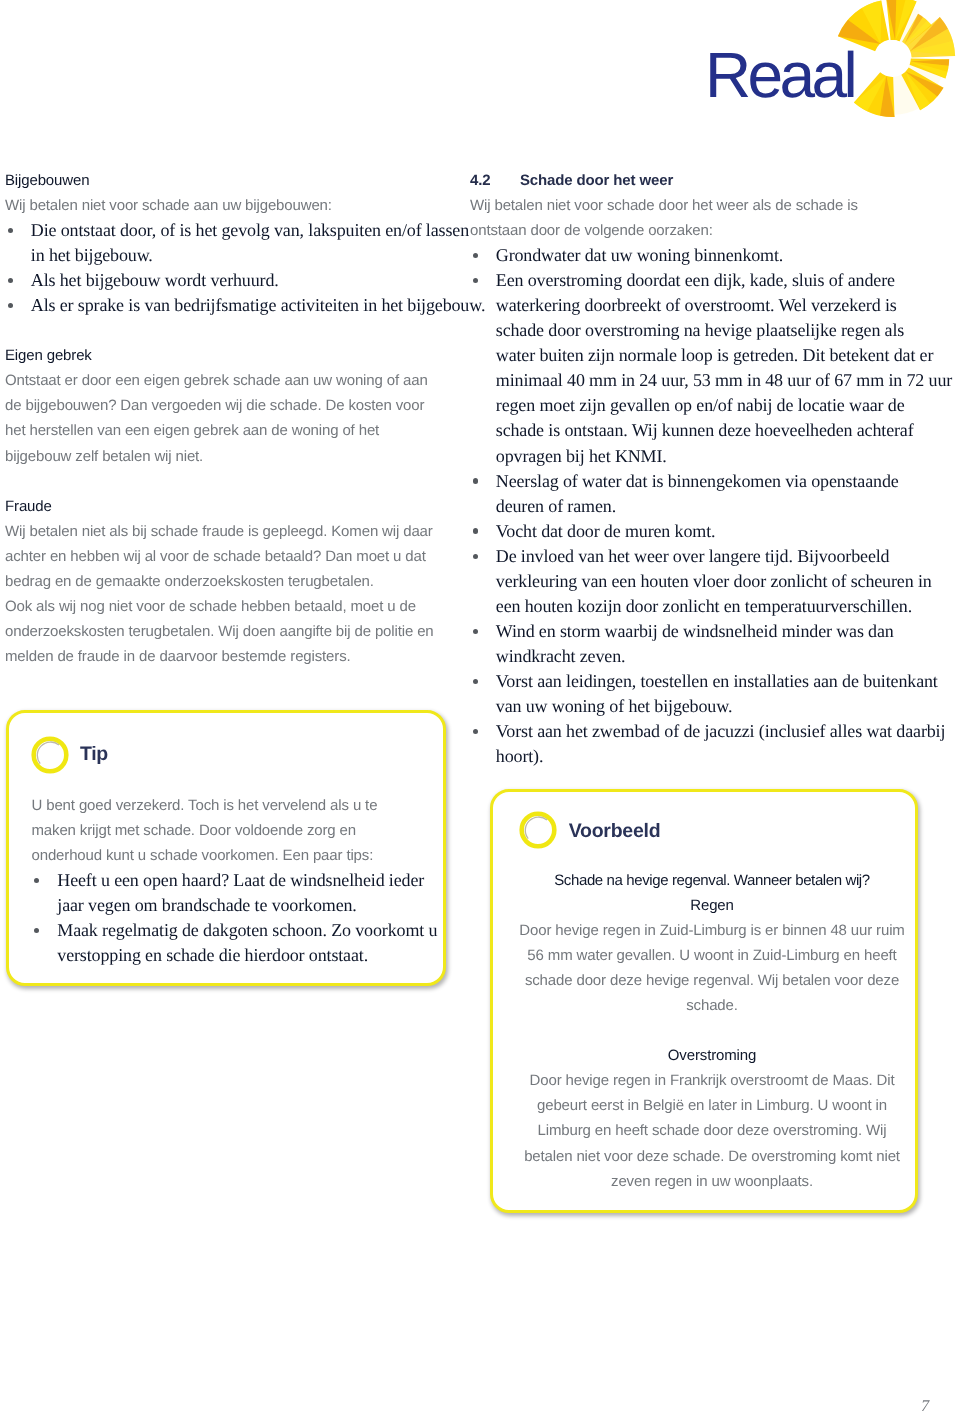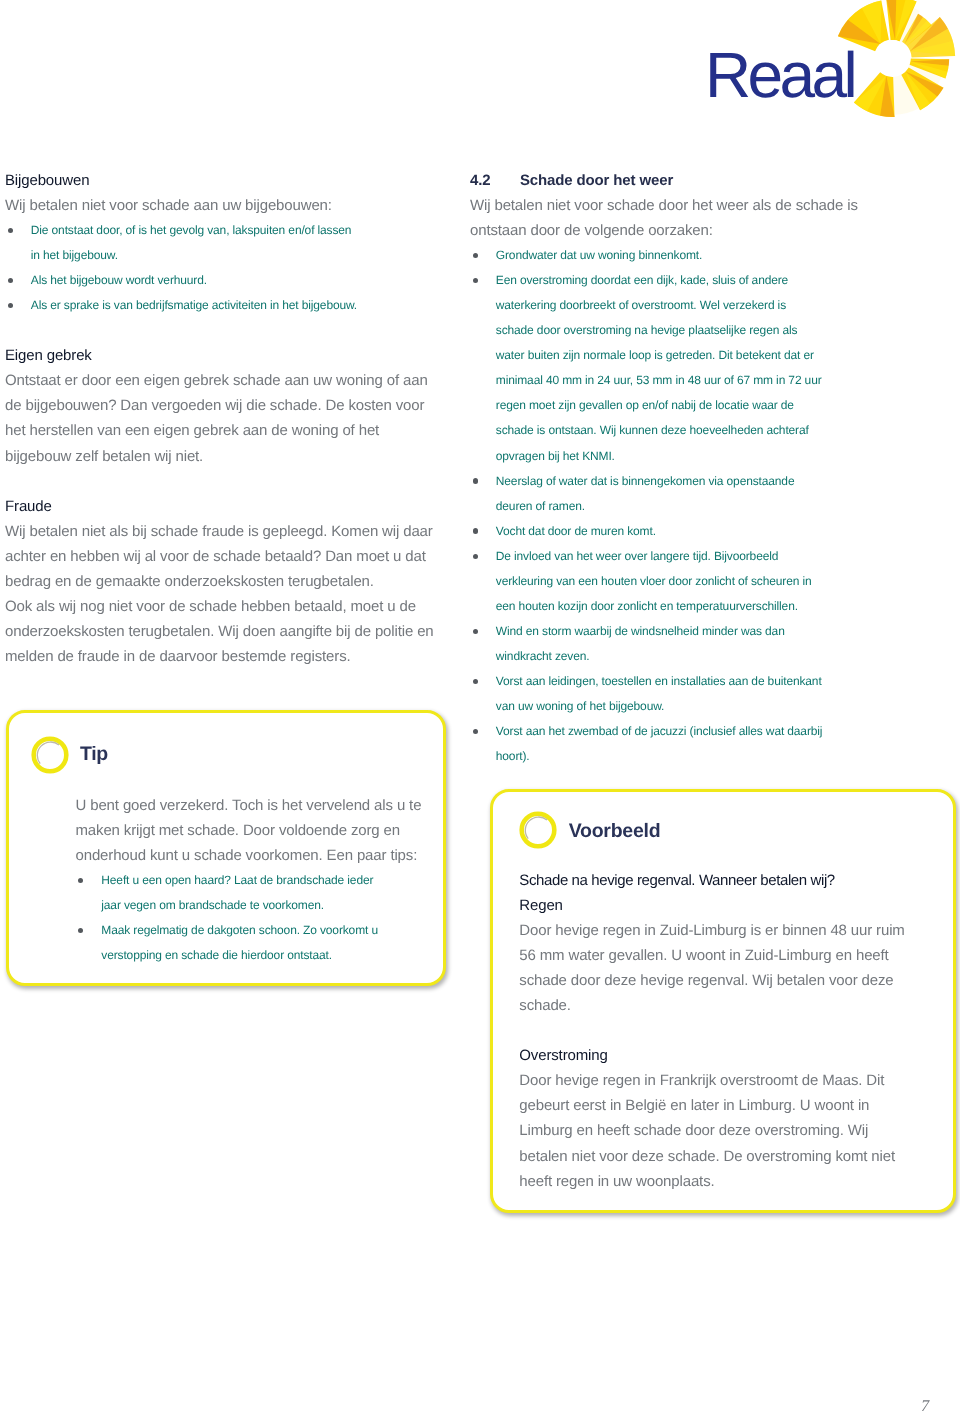--- a/index.html
+++ b/index.html
@@ -23,38 +23,38 @@
   .hd{margin:0;font-size:15px;font-weight:400;color:#0f172a;line-height:25.05px;
       letter-spacing:-0.14px;}
   .lead{font-weight:400;letter-spacing:-0.39px;}
   .sec-title{margin:0;font-size:15px;font-weight:700;color:#262e4c;line-height:25.05px;
       display:flex;letter-spacing:-0.14px;}
   .sec-title .num{width:50px;flex:0 0 50px;font-weight:700;}
   .bd{margin:0;font-size:15px;font-weight:400;color:#74787d;line-height:25.05px;
       letter-spacing:-0.14px;}
   .ln{display:block;white-space:nowrap;}
   ul.bl{margin:0;padding:0;list-style:none;}
-  ul.bl li{position:relative;padding-left:25.8px;font-size:12px;color:#0f766e;
-      line-height:25.05px;letter-spacing:-0.14px;}
+  ul.bl li{position:relative;padding-left:25.8px;font-size:18px;color:#0f172a;
+      line-height:25.05px;letter-spacing:-0.14px;font-family:Liberation Serif, serif;}
   ul.bl li::before{content:"";position:absolute;left:2.7px;top:9.8px;
       width:5.2px;height:5.2px;border-radius:50%;background:#54585d;}
   .gap{height:25.05px;}
 
   
   .box{position:absolute;border:3px solid #f0e81a;border-radius:19px;
        background:#fff;box-sizing:border-box;
        box-shadow:1.5px 2.5px 4px rgba(0,0,0,0.30);}
   .box-head{display:flex;align-items:center;}
   .ring{width:38px;height:38px;flex:0 0 38px;line-height:0;}
   .box-title{font-size:19.5px;color:#2a3358;font-weight:700;letter-spacing:-0.25px;}
 
   #tipbox{left:5.5px;top:710px;width:440px;height:276px;}
   #tipbox .box-head{position:absolute;left:22px;top:22.5px;}
-  #tipbox .box-body{position:absolute;left:23px;top:80px;margin-left:44px;}
-  #exbox{left:490px;top:789px;width:466px;height:424px;}
+  #tipbox .box-body{position:absolute;left:23px;top:80px;}
+  #exbox{left:490px;top:789px;width:428px;height:424px;text-align:center;}
   #exbox .box-head{position:absolute;left:25.7px;top:18.7px;}
   #exbox .box-title{margin-left:12px;position:relative;top:2px;}
   #exbox .box-body{position:absolute;left:26.3px;top:76px;}
   .box-title{margin-left:11.4px;}
 
   .pgnum{position:absolute;left:921px;top:1396px;font-size:16.5px;color:#74787d;
          font-family:"Liberation Serif",serif;font-style:italic;}
 </style>
 </head>
 <body>
@@ -168,21 +168,21 @@
       <span class="box-title">Tip</span>
     </div>
     <div class="box-body">
       <div class="bd">
           <span class="ln">U bent goed verzekerd. Toch is het vervelend als u te</span>
           <span class="ln">maken krijgt met schade. Door voldoende zorg en</span>
           <span class="ln">onderhoud kunt u schade voorkomen. Een paar tips:</span>
         </div>
       <ul class="bl">
         <li>
-            <span class="ln">Heeft u een open haard? Laat de brandschade ieder</span>
+            <span class="ln">Heeft u een open haard? Laat de windsnelheid ieder</span>
             <span class="ln">jaar vegen om brandschade te voorkomen.</span>
           </li>
         <li>
             <span class="ln">Maak regelmatig de dakgoten schoon. Zo voorkomt u</span>
             <span class="ln">verstopping en schade die hierdoor ontstaat.</span>
           </li>
       </ul>
     </div>
   </div>
 
@@ -255,19 +255,19 @@
           <span class="ln">schade door deze hevige regenval. Wij betalen voor deze</span>
           <span class="ln">schade.</span>
         </div>
       <div class="gap"></div>
       <h3 class="hd">Overstroming</h3>
       <div class="bd">
           <span class="ln">Door hevige regen in Frankrijk overstroomt de Maas. Dit</span>
           <span class="ln">gebeurt eerst in België en later in Limburg. U woont in</span>
           <span class="ln">Limburg en heeft schade door deze overstroming. Wij</span>
           <span class="ln">betalen niet voor deze schade. De overstroming komt niet</span>
-          <span class="ln">heeft regen in uw woonplaats.</span>
+          <span class="ln">zeven regen in uw woonplaats.</span>
         </div>
     </div>
   </div>
 
   <div class="pgnum">7</div>
 </div>
 
 </body></html>

